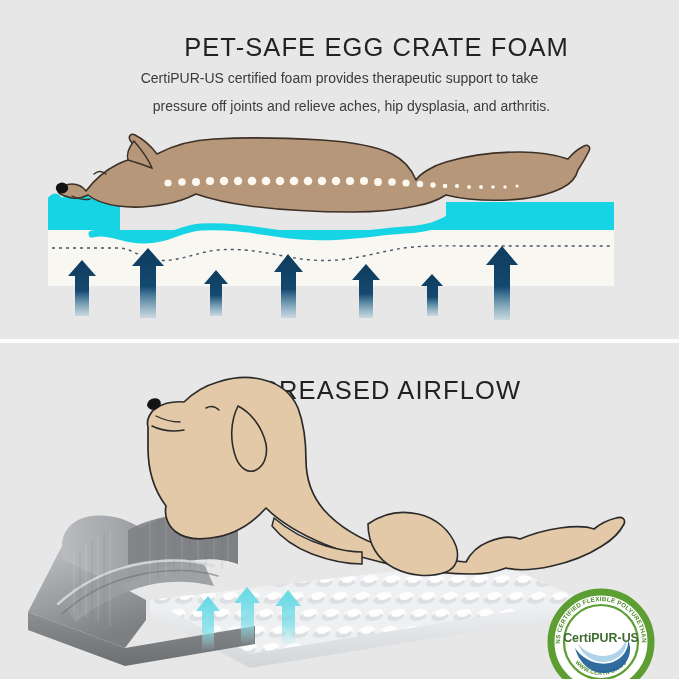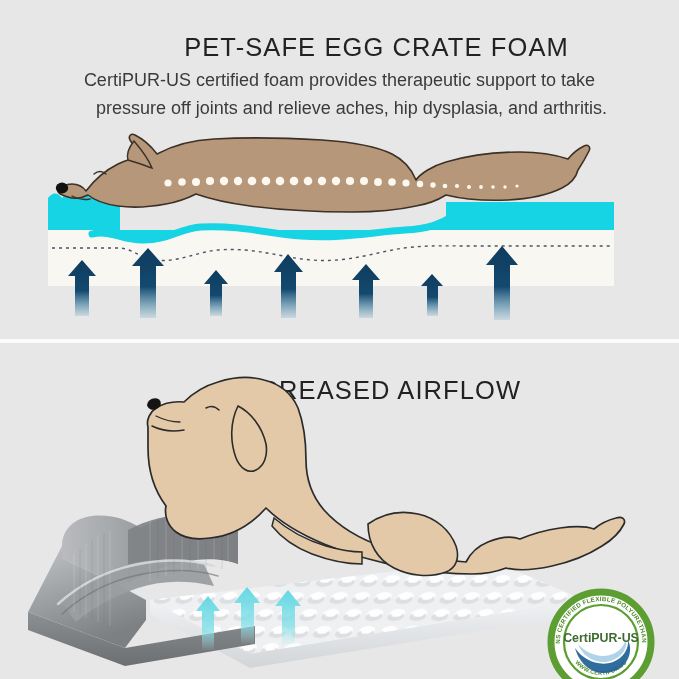--- a/index.html
+++ b/index.html
@@ -19,21 +19,21 @@
   .title{
     position:absolute;width:679px;text-align:center;
     color:#222222;font-size:25.5px;letter-spacing:1.1px;font-weight:400;
     white-space:nowrap;
     margin-left:37px;
   }
   #title-top{top:33px;}
   #title-bottom{top:33px;}
   .subline{
     position:absolute;width:679px;text-align:center;
-    color:#3b3b3b;font-size:18px;font-weight:400;white-space:nowrap;
+    color:#3b3b3b;font-size:14px;font-weight:400;white-space:nowrap;
   }
   #sub-1{top:70px;}
   #sub-2{top:98px;margin-left:12px;}
 
   
   #top-diagram{position:absolute;left:0;top:126px;width:679px;height:200px;}
 
   
   #bottom-diagram{position:absolute;left:0;top:25px;width:679px;height:311px;}
 

